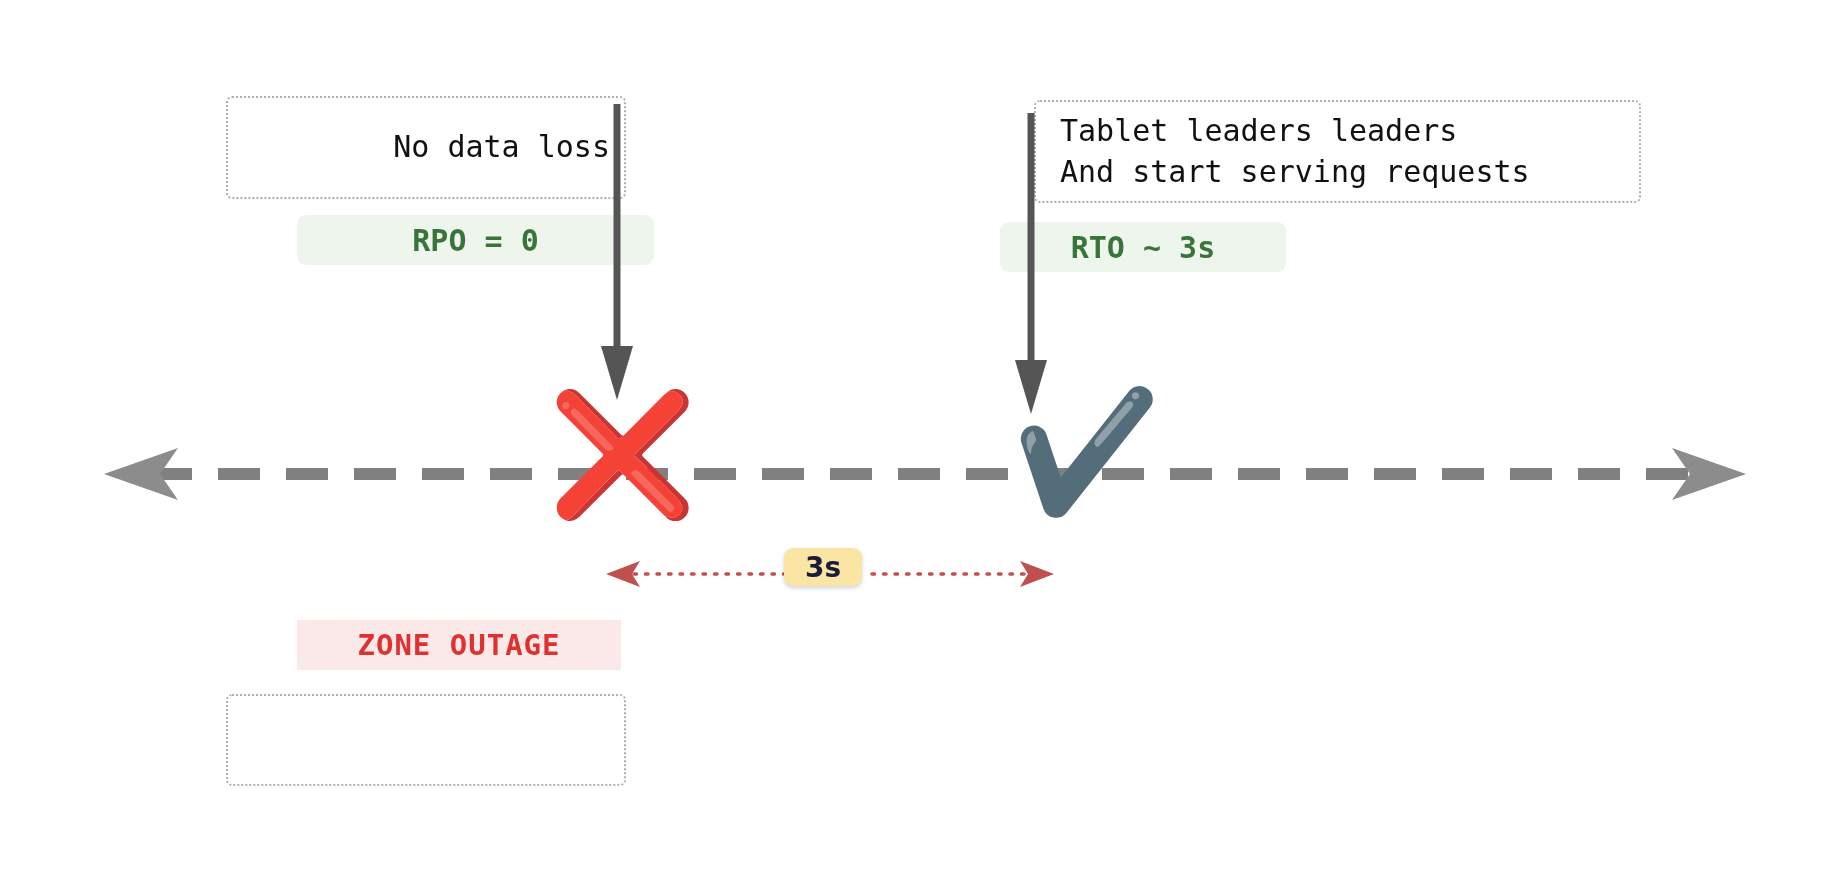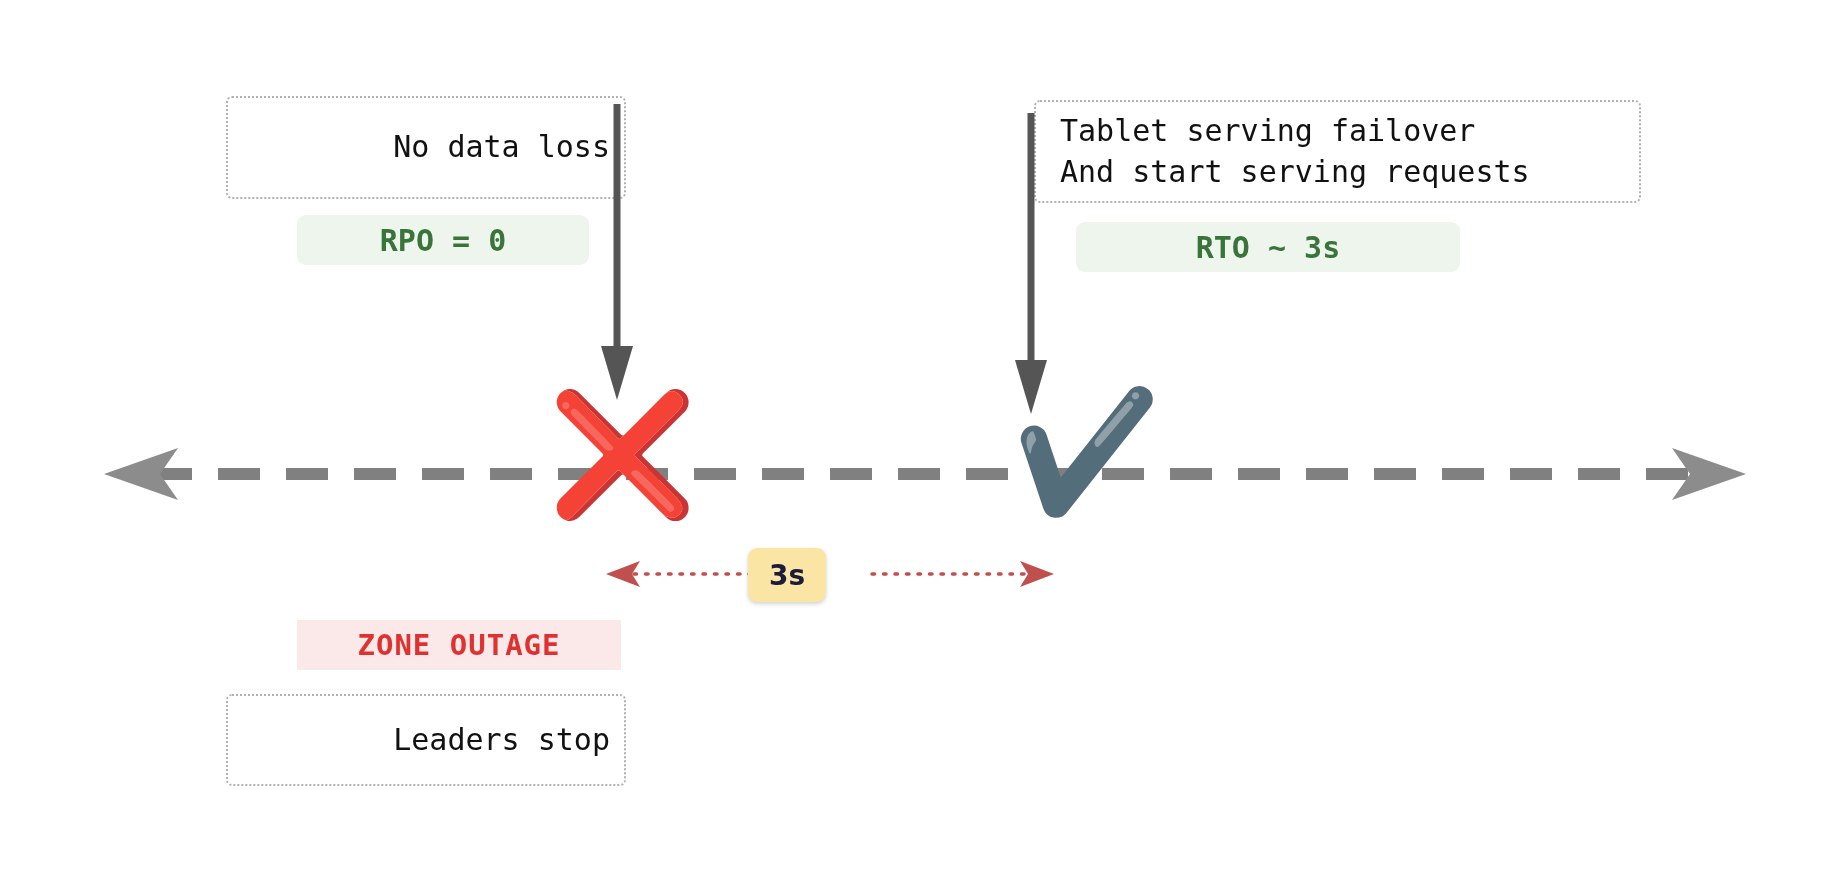--- a/index.html
+++ b/index.html
@@ -59,22 +59,22 @@
     display: flex;
     align-items: center;
     justify-content: center;
     font-family: "DejaVu Sans Mono", monospace;
     font-weight: bold;
     font-size: 30px;
     color: #39753a;
     box-sizing: border-box;
     white-space: pre;
   }
-  #badge-rpo { left: 297px; top: 215px; width: 292px; height: 50px; }
-  #badge-rto { left: 1076px; top: 222px; width: 384px; height: 50px; }
+  #badge-rpo { left: 297px; top: 215px; width: 357px; height: 50px; }
+  #badge-rto { left: 1000px; top: 222px; width: 286px; height: 50px; }
 
   
   #badge-zone-outage {
     position: absolute;
     left: 297px; top: 620px; width: 324px; height: 50px;
     background: #fbe9e9;
     border-radius: 0;
     display: flex;
     align-items: center;
     justify-content: center;
@@ -118,22 +118,22 @@
   }
 
   
   #measure-duration {
     position: absolute;
     left: 600px; top: 545px;
     width: 460px; height: 58px;
   }
   #badge-duration {
     position: absolute;
-    left: 748px; top: 548px;
-    width: 78px; height: 54px;
+    left: 784px; top: 548px;
+    width: 78px; height: 38px;
     background: #fbe5a4;
     border-radius: 9px;
     box-shadow: 0 2px 4px rgba(0,0,0,0.18);
     display: flex;
     align-items: center;
     justify-content: center;
     font-family: "DejaVu Sans", sans-serif;
     font-weight: bold;
     font-size: 28px;
     color: #1b1b3a;
@@ -150,21 +150,21 @@
   </div>
 
   <div class="metric-badge" id="badge-rpo">RPO = 0</div>
 
   <svg class="v-arrow" id="arrow-to-outage" viewBox="0 0 40 300" preserveAspectRatio="none">
     <line x1="20" y1="0" x2="20" y2="250" stroke="#555555" stroke-width="7"></line>
     <polygon points="20,296 4,242 36,242" fill="#555555"></polygon>
   </svg>
 
   <div class="note-box note-left-align" id="note-tablet-failover">
-    <span class="line">Tablet serving failover</span>
+    <span class="line">Tablet leaders leaders</span>
     <span class="line">And start serving requests</span>
   </div>
 
   <div class="metric-badge" id="badge-rto">RTO ~ 3s</div>
 
   <svg class="v-arrow" id="arrow-to-recovery" viewBox="0 0 40 305" preserveAspectRatio="none">
     <line x1="20" y1="0" x2="20" y2="255" stroke="#555555" stroke-width="7"></line>
     <polygon points="20,301 4,247 36,247" fill="#555555"></polygon>
   </svg>
 
@@ -190,16 +190,15 @@
     <polygon points="6,29 40,16 32,29 40,42" fill="#c0504d"></polygon>
 
     <polygon points="454,29 420,16 428,29 420,42" fill="#c0504d"></polygon>
   </svg>
 
   <div id="badge-duration">3s</div>
 
   <div id="badge-zone-outage">ZONE OUTAGE</div>
 
   <div class="note-box note-right-align" id="note-leaders-stop">
-    <span class="line">Leaders stop</span>
   </div>
 
 </div>
 
 </body></html>

